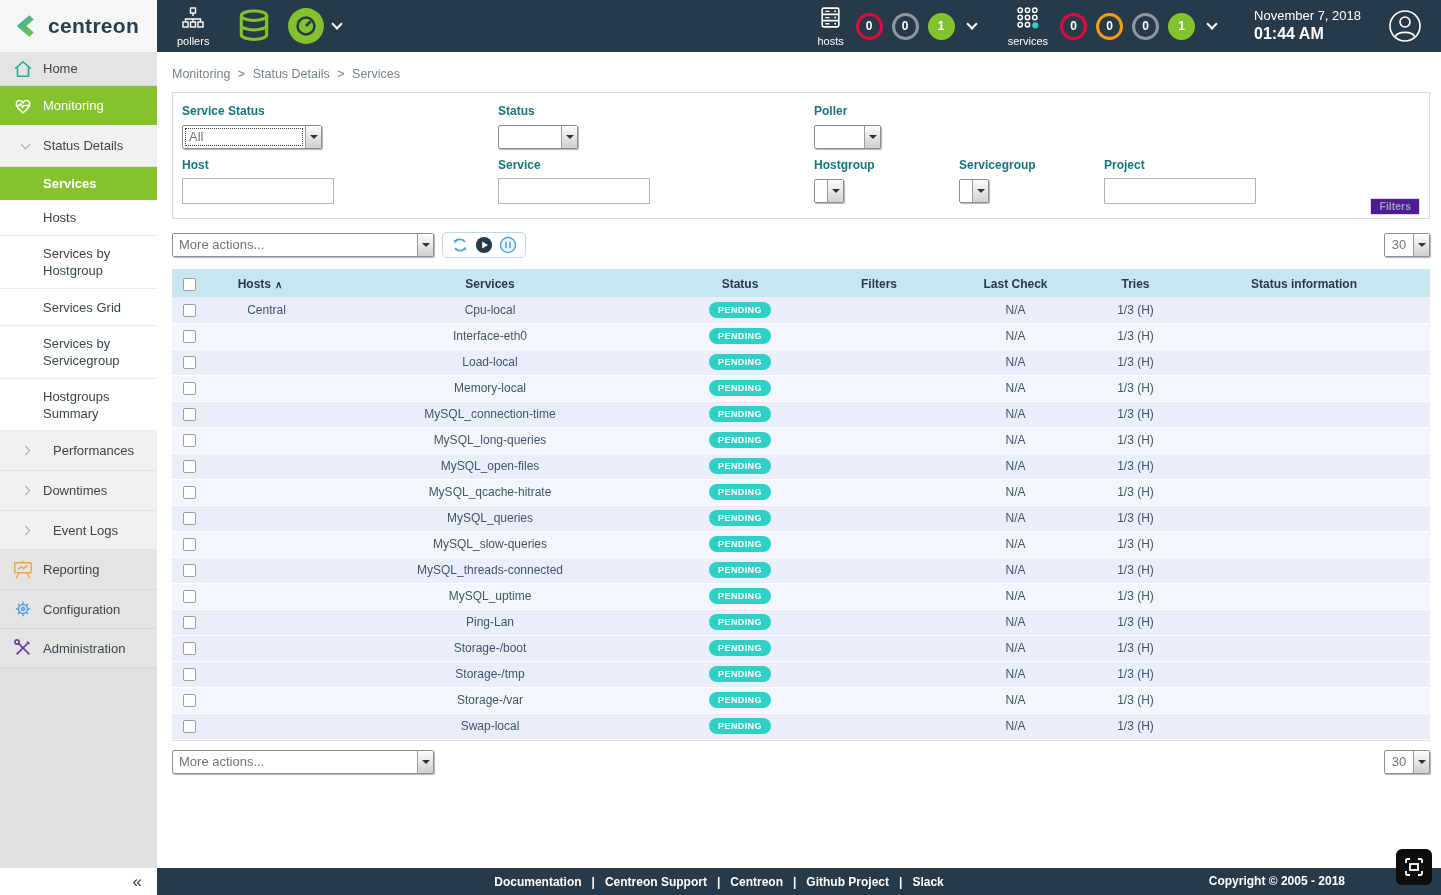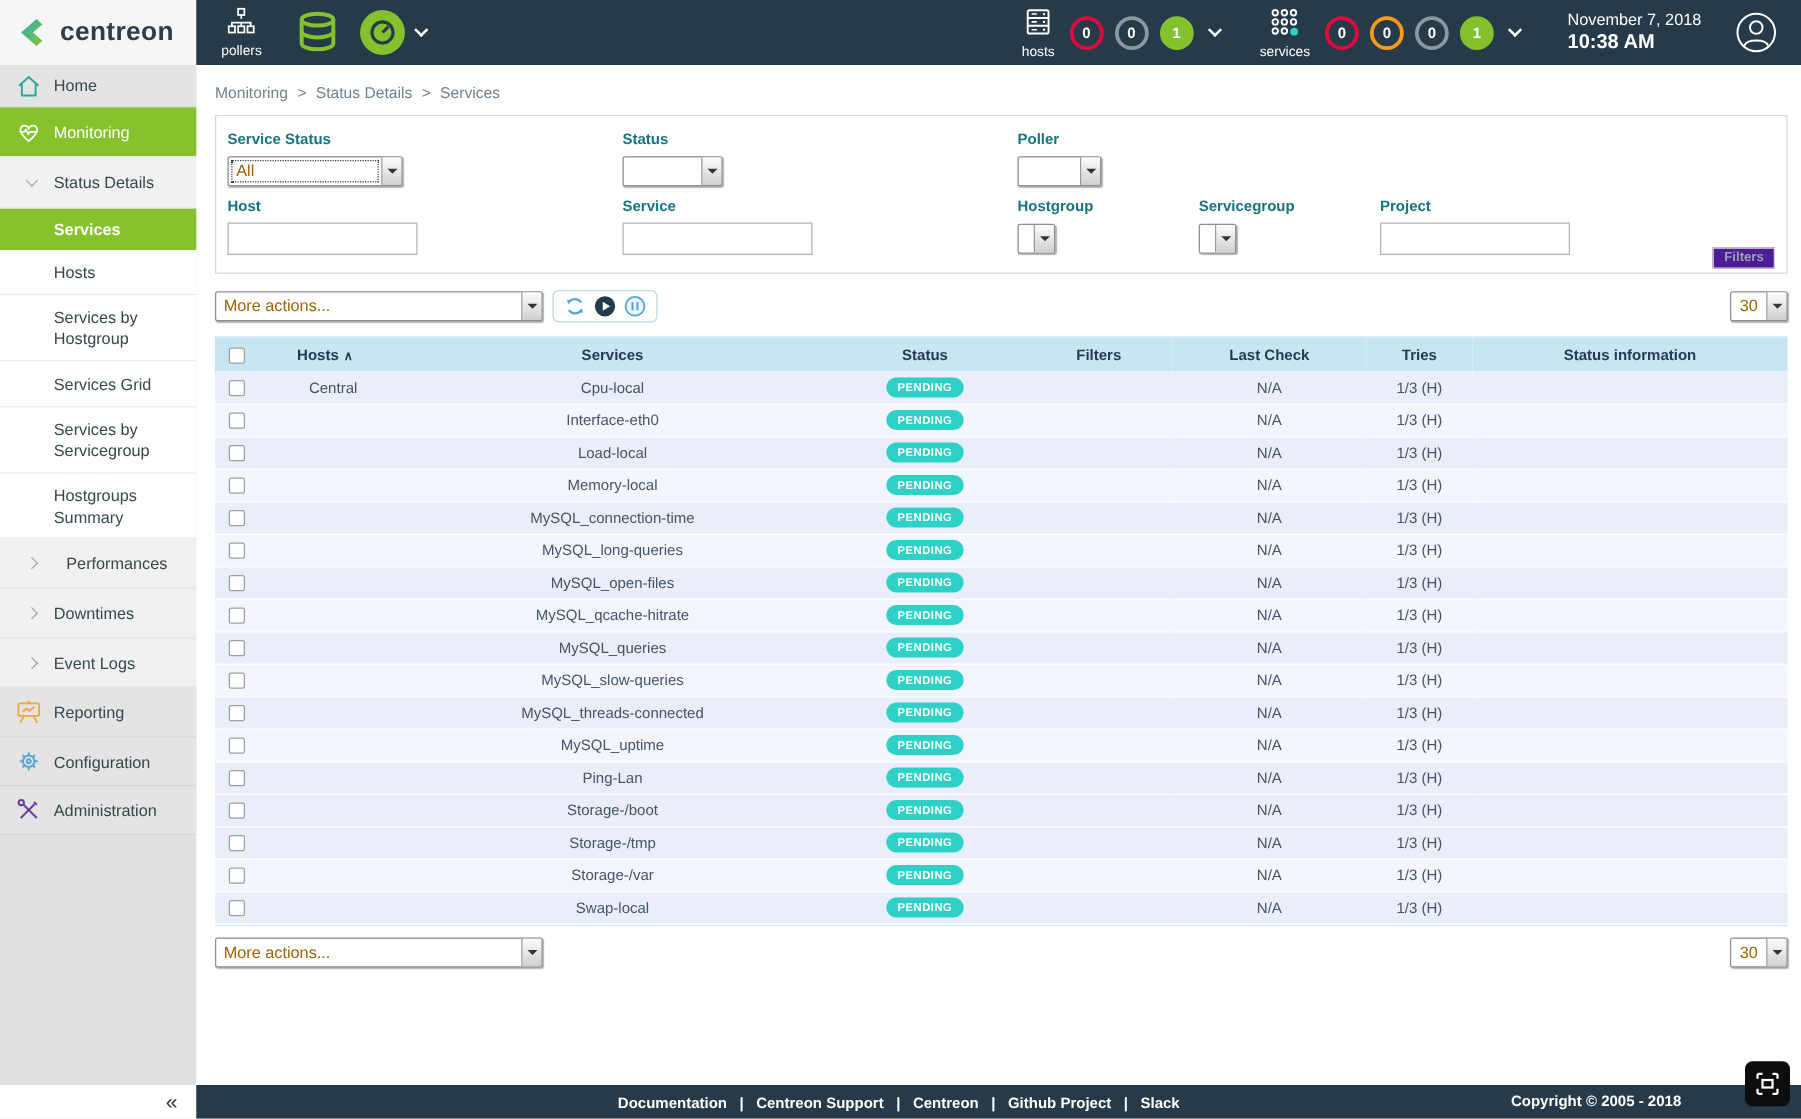--- a/index.html
+++ b/index.html
@@ -39,21 +39,21 @@
   
   .main { position:absolute; top:52px; left:157px; right:0; bottom:27px; background:#fff; overflow:hidden; }
   .breadcrumb { margin:15px 0 0 15px; font-size:12.5px; color:#70828f; }
   .breadcrumb span { margin-right:4px; }
 
   .filter-panel { position:relative; margin:11px 11px 0 15px; height:127px; border:1px solid #d9d9d9; background:#fff; }
   .f-label { position:absolute; font-size:12px; font-weight:bold; color:#17757f; }
   .f-abs { position:absolute; }
   .filters-tab { position:absolute; right:9px; bottom:3px; font-size:10.5px; font-weight:bold; color:#97a4ad; background:#4c1d95; border:1px solid #dcdcdc; padding:1px 8px 2px; }
 
-  .sel { display:inline-flex; align-items:stretch; background:#fff; border:1px solid #8f8f8f; border-radius:2px; box-shadow:1px 1px 1px rgba(0,0,0,.3); height:24px; font-size:13px; color:#a16207; cursor:pointer; }
+  .sel { display:inline-flex; align-items:stretch; background:#fff; border:1px solid #8f8f8f; border-radius:2px; box-shadow:1px 1px 1px rgba(0,0,0,.3); height:24px; font-size:13px; color:#737373; cursor:pointer; }
   .sel .val { flex:1; padding:3px 6px; white-space:nowrap; overflow:hidden; }
   .sel .val.focused { outline:1px dotted #444; outline-offset:-3px; }
   .sel .arrow { width:16px; border-left:1px solid #9a9a9a; background:linear-gradient(#fdfdfd,#cfcfcf); display:flex; align-items:center; justify-content:center; flex:none; }
   .sel .arrow::after { content:""; border:4px solid transparent; border-top-color:#333; margin-top:4px; }
   .txt { border:1px solid #b5b5b5; height:26px; width:152px; font:13px "Liberation Sans", sans-serif; padding:0 5px; background:#fff; }
 
   .toolbar { margin:13px 11px 0 15px; display:flex; align-items:center; }
   .icon-group { display:flex; align-items:center; gap:6px; border:1px solid #c2d8e4; border-radius:5px; padding:3px 8px; margin-left:8px; background:#fff; }
   .icon-btn { width:18px; height:18px; display:flex; cursor:pointer; }
   .spacer { flex:1; }
@@ -173,21 +173,21 @@
     <div class="counters">
       <span class="circ red">0</span>
       <span class="circ orange">0</span>
       <span class="circ gray">0</span>
       <span class="circ green">1</span>
       <span class="chev-down"></span>
     </div>
 
     <div class="datetime">
       <div class="d">November 7, 2018</div>
-      <div class="t">10:38 AM</div>
+      <div class="t">01:44 AM</div>
     </div>
 
     <span style="margin:0 18px 0 26px; display:flex;">
       <svg width="36" height="36" viewBox="0 0 36 36" fill="none" stroke="#fff" stroke-width="1.6">
         <circle cx="18" cy="18" r="15"></circle>
         <circle cx="18" cy="14" r="5"></circle>
         <path d="M8.5 28.5c2-5.5 17-5.5 19 0"></path>
       </svg>
     </span>
   </div>
@@ -240,21 +240,21 @@
     <div class="sb-sub" style="height:40px;">
       <span class="sb-chev right"></span>
       <span style="margin-left:17px;">Performances</span>
     </div>
     <div class="sb-sub" style="height:40px;">
       <span class="sb-chev right"></span>
       <span style="margin-left:7px;">Downtimes</span>
     </div>
     <div class="sb-sub" style="height:39px;">
       <span class="sb-chev right"></span>
-      <span style="margin-left:7px;text-align:center;">Event Logs</span>
+      <span style="margin-left:17px;text-align:center;">Event Logs</span>
     </div>
 
     <div class="sb-item" style="height:40px;">
       <span class="ic">
         <svg viewBox="0 0 24 24" fill="none" stroke="#f0a63c" stroke-width="1.6">
           <rect x="3" y="4" width="18" height="11" rx="1"></rect>
           <path d="M6.5 11.5l3.5-3 2.5 2 4.5-3.5"></path>
           <path d="M12 2v2M8 15l-3.5 6M16 15l3.5 6"></path>
         </svg>
       </span>

